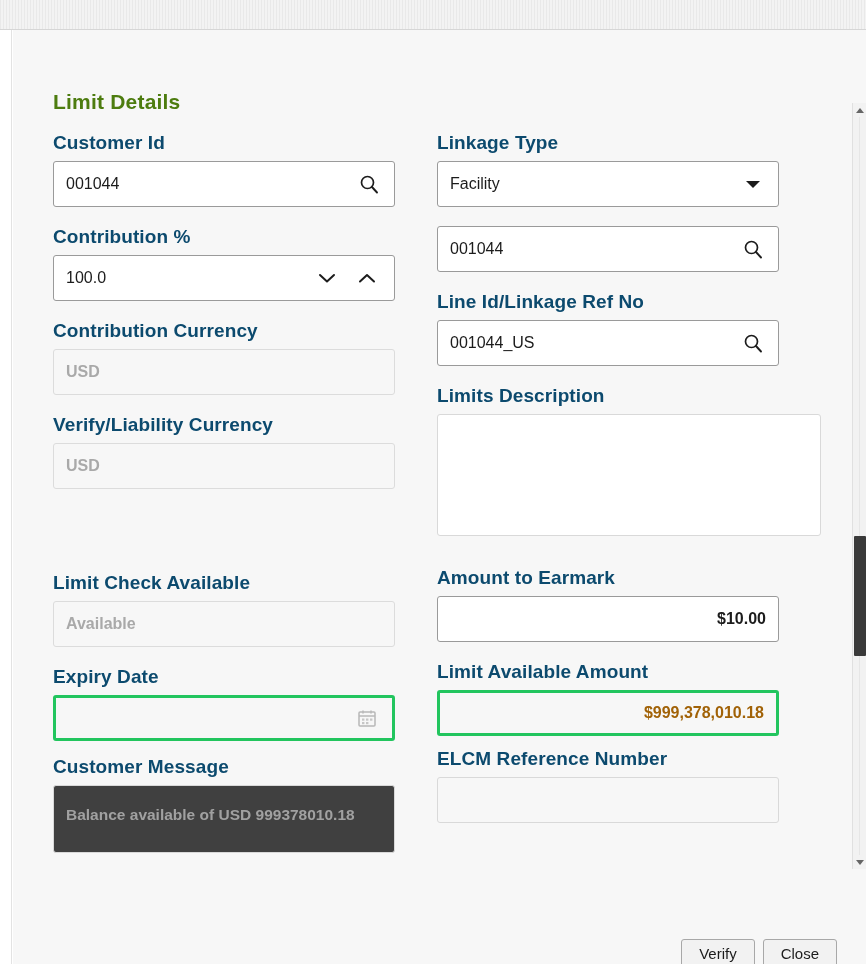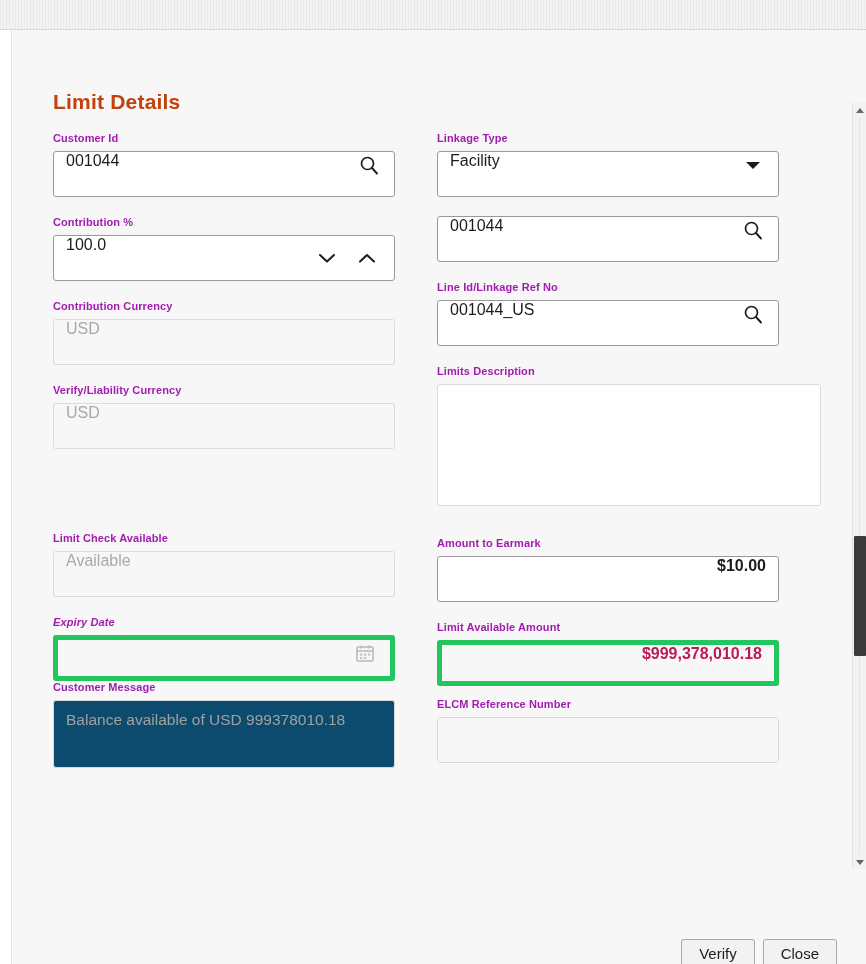--- a/index.html
+++ b/index.html
@@ -53,56 +53,58 @@
     height: 906px;
     background: #f7f7f7;
     border-bottom: 1px solid #e0e0e0;
   }
   .title {
     position: absolute;
     left: 27px;
     top: 30px;
     font-size: 21px;
     font-weight: bold;
-    color: #c2410c;
+    color: #4d7c0f;
     letter-spacing: .2px;
   }
   .col-left { position: absolute; left: 27px; top: 72px; width: 342px; }
   .col-right { position: absolute; left: 411px; top: 72px; width: 342px; }
 
   .field { margin-bottom: 19px; position: relative; }
   .field-label {
-    font-size: 11px;
-    color: #a21caf;
+    font-size: 19px;
+    color: #0c4a6e;
     font-weight: bold;
     margin-bottom: 7px;
     display: block;
     letter-spacing: .1px;
   }
   .input {
     position: relative;
     width: 100%;
     height: 46px;
     background: #ffffff;
     border: 1px solid #9a9a9a;
     border-radius: 3px;
     display: flex;
+    align-items: center;
     padding: 0 12px;
     font-size: 16px;
     color: #1c1c1c;
   }
   .input.disabled {
     background: #f7f7f7;
     border: 1px solid #dcdcdc;
     color: #a7a7a7;
+    font-weight: bold;
   }
   .input.readonly-box {
     background: #f7f7f7;
-    border: 5px solid #22c55e;
-    color: #be185d;
+    border: 3px solid #22c55e;
+    color: #a16207;
   }
   .input .val { flex: 1; white-space: nowrap; overflow: hidden; }
   .input .val.right { text-align: right; font-weight: bold; }
   .input .placeholder { color: #a9a9a9; }
 
   .icon-btn {
     width: 26px;
     height: 26px;
     display: flex;
     align-items: center;
@@ -120,27 +122,28 @@
   .textarea {
     width: 384px;
     height: 122px;
     background: #ffffff;
     border: 1px solid #d9d9d9;
     border-radius: 3px;
   }
   .msg-box {
     width: 100%;
     height: 68px;
-    background: #0c4a6e;
+    background: #404040;
     border: 1px solid #d9d9d9;
     border-radius: 3px;
-    padding: 9px 12px;
+    padding: 19px 12px;
     font-size: 15.5px;
     color: #a1a1a1;
     line-height: 1.35;
+    font-weight: bold;
   }
   .elcm-box {
     width: 100%;
     height: 46px;
     background: #f7f7f7;
     border: 1px solid #d9d9d9;
     border-radius: 3px;
   }
 
   .buttons {
@@ -269,21 +272,21 @@
 
         <div class="spacer-lg"></div>
 
         <div class="field">
           <span class="field-label">Limit Check Available</span>
           <div class="input disabled">
             <span class="val placeholder">Available</span>
           </div>
         </div>
 
-        <div class="field" style="margin-bottom:0;font-style:italic;">
+        <div class="field" style="margin-bottom:15px;">
           <span class="field-label">Expiry Date</span>
           <div class="input readonly-box">
             <span class="val"></span>
             <span class="icon-btn">
               <svg width="20" height="20" viewBox="0 0 20 20">
                 <rect x="2" y="4" width="16" height="14" rx="1" fill="none" stroke="#b8b8b8" stroke-width="1.5"></rect>
                 <line x1="2" y1="8" x2="18" y2="8" stroke="#b8b8b8" stroke-width="1.5"></line>
                 <line x1="6" y1="2.5" x2="6" y2="5.5" stroke="#b8b8b8" stroke-width="1.5"></line>
                 <line x1="14" y1="2.5" x2="14" y2="5.5" stroke="#b8b8b8" stroke-width="1.5"></line>
                 <rect x="5" y="10.5" width="2.4" height="2.2" fill="#c6c6c6"></rect>

